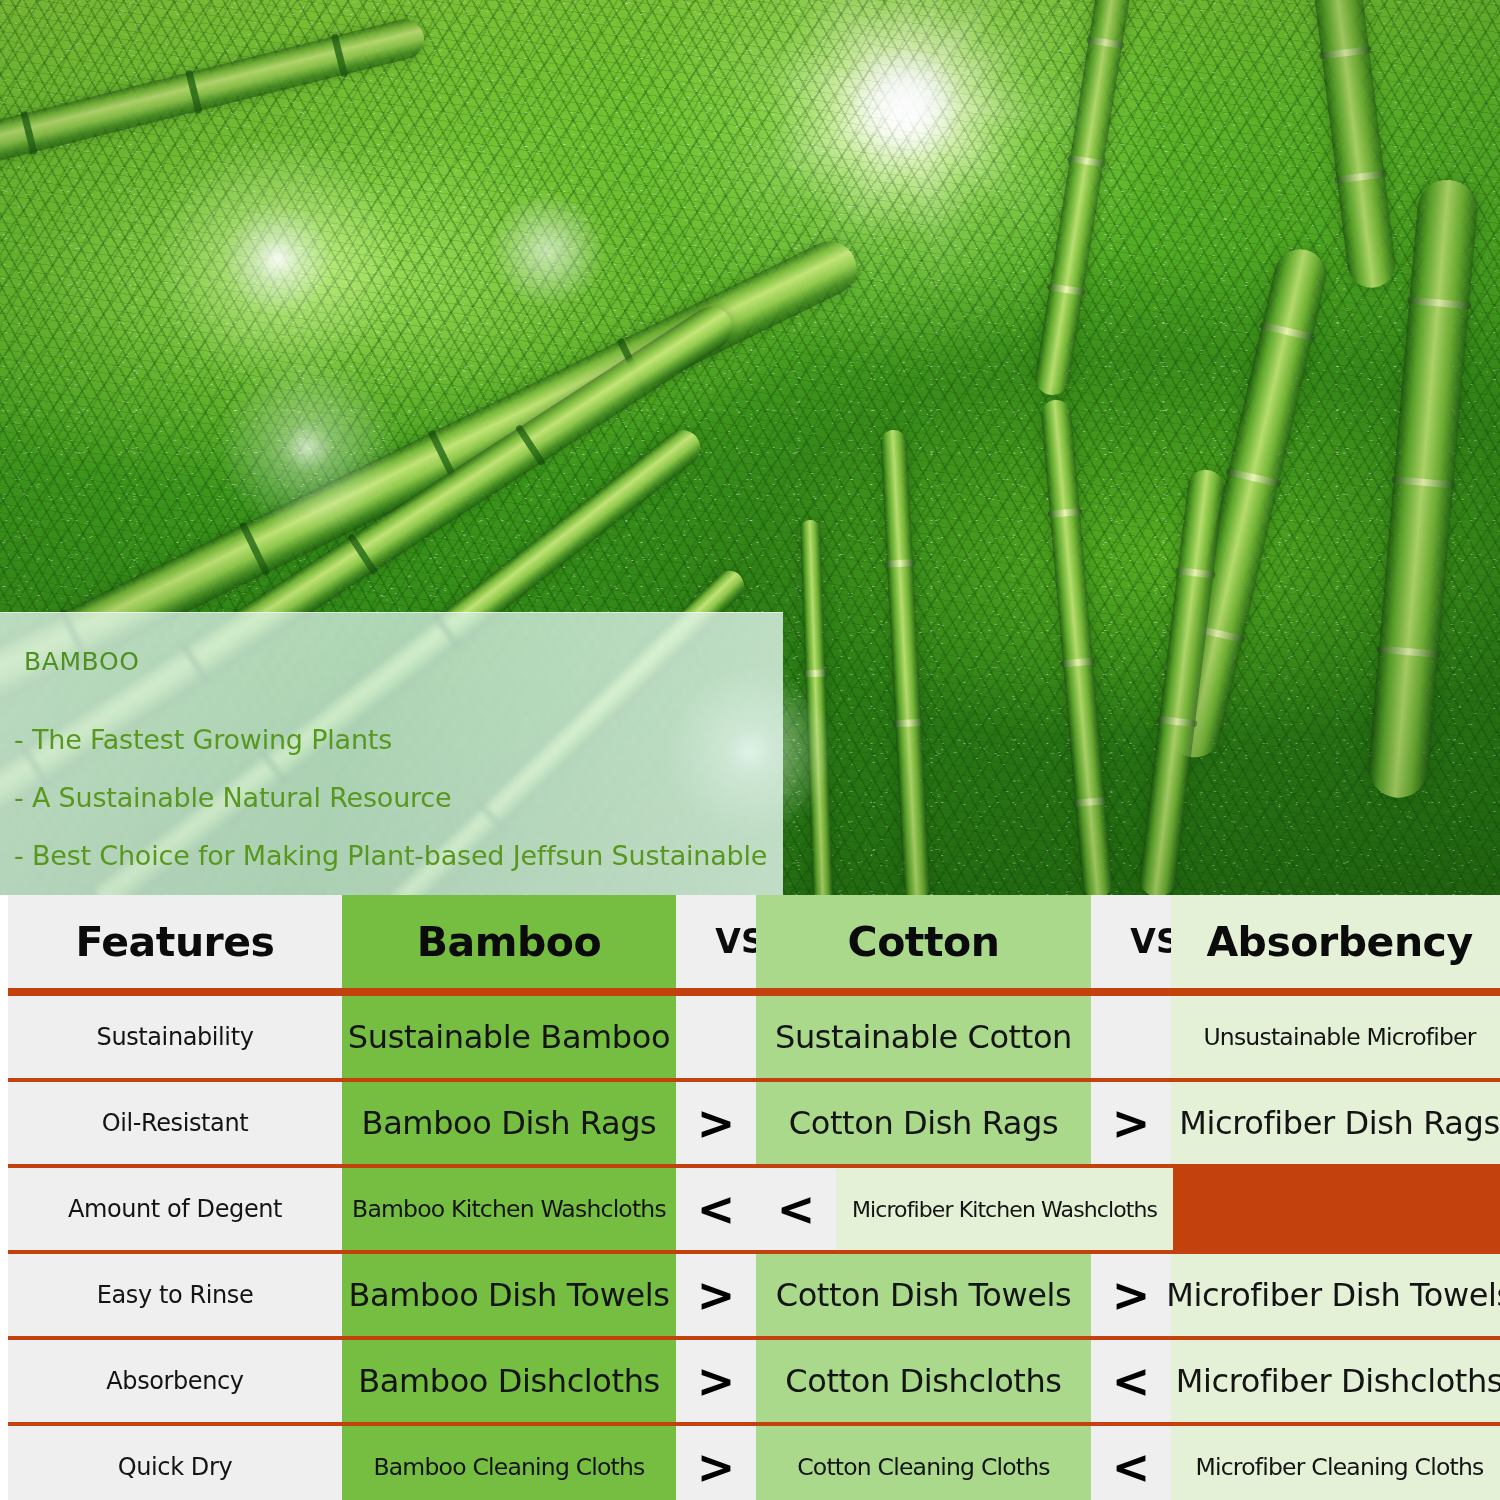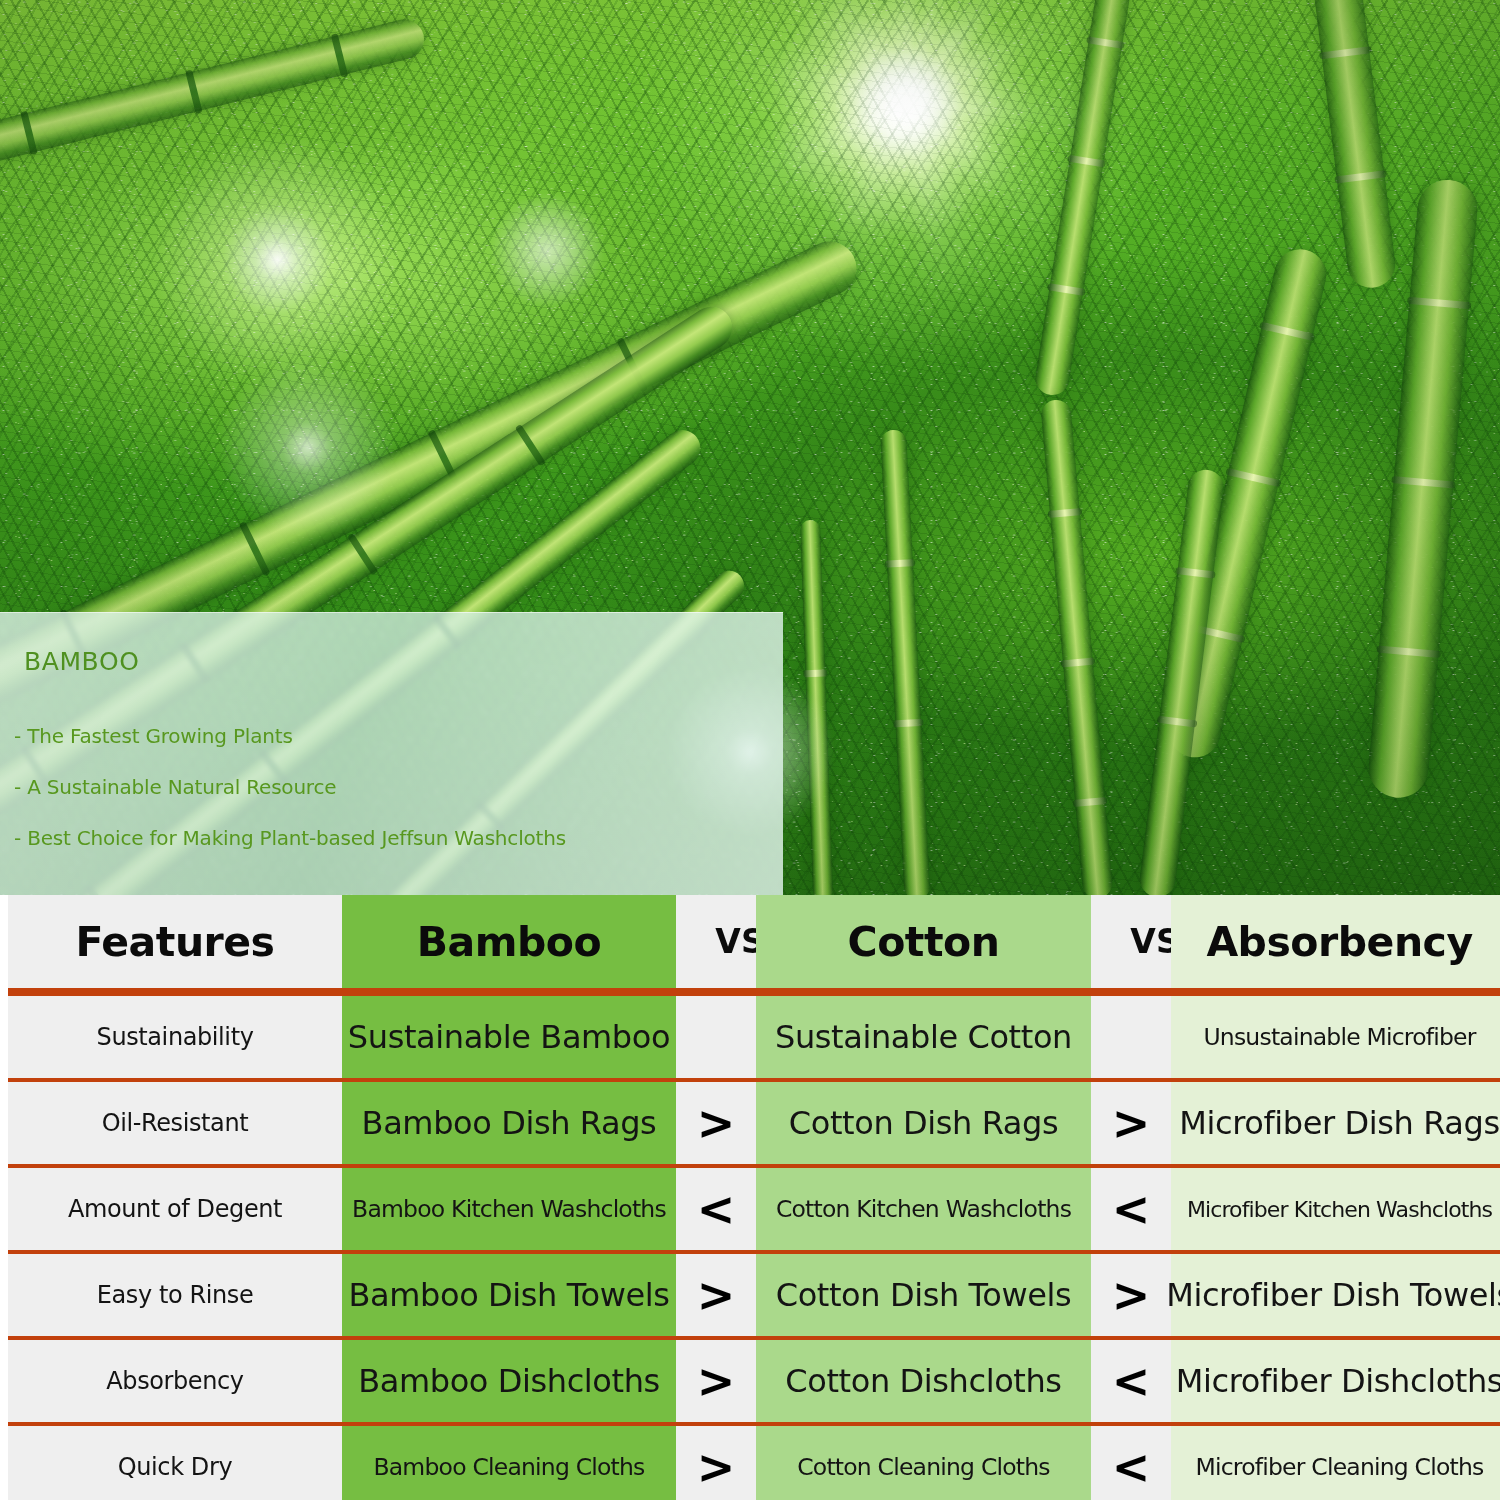--- a/index.html
+++ b/index.html
@@ -139,21 +139,21 @@
   .callout-title {
     color: #4f9020;
     font-size: 25px;
     letter-spacing: .6px;
     font-family: "DejaVu Sans", sans-serif;
     margin-bottom: 48px;
     padding-left: 10px;
   }
   .callout-line {
     color: #58981f;
-    font-size: 20px;
+    font-size: 27px;
     font-family: "DejaVu Sans", sans-serif;
     letter-spacing: -.2px;
     margin-bottom: 27px;
     white-space: nowrap;
   }
 
   
   #table {
     position: absolute;
     left: 8px; top: 895px;
@@ -293,21 +293,21 @@
 
     <div class="photo-layer sun-flare"></div>
     <div class="photo-layer sun-flare2"></div>
     <div class="photo-layer hero-vignette"></div>
   </div>
 
   <div id="callout">
     <div class="callout-title">BAMBOO</div>
     <div class="callout-line">- The Fastest Growing Plants</div>
     <div class="callout-line">- A Sustainable Natural Resource</div>
-    <div class="callout-line">- Best Choice for Making Plant-based Jeffsun Washcloths</div>
+    <div class="callout-line">- Best Choice for Making Plant-based Jeffsun Sustainable</div>
   </div>
 
   <div id="table">
 
     <div class="trow header">
       <div class="cell c-feature">
         <span class="hdr-text">Features</span>
       </div>
       <div class="cell c-bamboo">
         <span class="hdr-text">Bamboo</span>
@@ -370,23 +370,20 @@
 
     <div class="trow body">
       <div class="cell c-feature">
           <span class="cell-text feat">Amount of Degent</span>
         </div>
       <div class="cell c-bamboo">
           <span class="cell-text tight">Bamboo Kitchen Washcloths</span>
         </div>
       <div class="cell c-vs1">
           <span class="cmp">&lt;</span>
-        </div>
-      <div class="cell c-cotton">
-          <span class="cell-text tight">Cotton Kitchen Washcloths</span>
         </div>
       <div class="cell c-vs2">
           <span class="cmp">&lt;</span>
         </div>
       <div class="cell c-micro">
           <span class="cell-text micro-tight">Microfiber Kitchen Washcloths</span>
         </div>
     </div>
 
     <div class="trow body">

